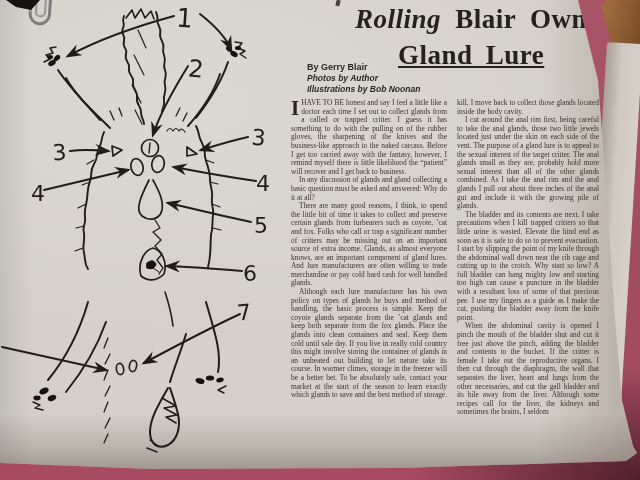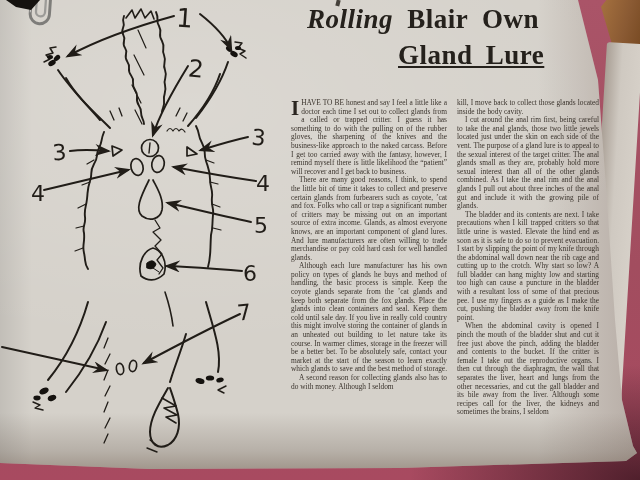--- a/index.html
+++ b/index.html
@@ -24,21 +24,21 @@
                       633px 446px,637px 453px,626px 461px,400px 468px,150px 469px,0 463px);
     background:
       radial-gradient(120% 85% at 30% 22%, rgba(255,255,255,.15), rgba(255,255,255,0) 60%),
       linear-gradient(180deg, rgba(0,0,0,0) 86%, rgba(74,58,46,.22) 94%, rgba(96,76,62,.5) 99%),
       linear-gradient(90deg, rgba(0,0,0,.09) 0%, rgba(0,0,0,0) 5%, rgba(0,0,0,0) 84%, rgba(94,66,58,.25) 99%),
       #d5d1ca;}
 
   
   .title1{position:absolute;left:307px;top:4px;font:bold 27px/30px "Liberation Serif",serif;
           color:#25211c;word-spacing:7px;letter-spacing:.5px;white-space:nowrap;}
-  .title1 .it{font-style:italic;}
+  .title1 .it{font-style:italic;margin-left:48px;}
   .title2{position:absolute;left:398px;top:40px;font:bold 27px/30px "Liberation Serif",serif;
           color:#25211c;word-spacing:6px;letter-spacing:.5px;white-space:nowrap;text-decoration:underline;}
   .byline{position:absolute;left:307px;top:62px;font:bold 9px/11px "Liberation Sans",sans-serif;color:#2c2824;}
   .byline .cred{font-style:italic;font-size:8.5px;display:block;}
   .artifact{position:absolute;left:336px;top:0;width:4px;height:6px;background:#45403a;transform:rotate(14deg);}
 
   
   .col{position:absolute;top:99px;font-size:7.4px;line-height:8.6px;color:#3a332c;
        text-align:justify;}
   .col1{left:291px;width:156px;}
@@ -178,26 +178,31 @@
       <text x="261" y="233" font-size="22">5</text>
       <text x="250" y="281" font-size="22">6</text>
       <text x="245" y="320" font-size="22" transform="rotate(-6 245 320)">7</text>
     </g>
   </svg>
 
   <div class="title1"><span class="it">Rolling</span> <span>Blair Own</span></div>
   <div class="title2">Gland Lure</div>
   <div class="artifact"></div>
 
+  <div class="byline">
+    <span>By Gerry Blair</span>
+    <span class="cred">Photos by Author</span>
+    <span class="cred">Illustrations by Bob Noonan</span>
+  </div>
 
   <div class="col col1">
     <p class="noind"><span class="dropcap">I</span><span>HAVE TO BE honest and say I feel a little like a doctor each time I set out to collect glands from a called or trapped critter. I guess it has something to do with the pulling on of the rubber gloves, the sharpening of the knives and the business-like approach to the naked carcass. Before I get too carried away with the fantasy, however, I remind myself there is little likelihood the “patient” will recover and I get back to business.</span></p>
+    <p>In any discussion of glands and gland collecting a basic question must be asked and answered: Why do it at all?</p>
     <p>There are many good reasons, I think, to spend the little bit of time it takes to collect and preserve certain glands from furbearers such as coyote, ’cat and fox. Folks who call or trap a significant number of critters may be missing out on an important source of extra income. Glands, as almost everyone knows, are an important component of gland lures. And lure manufacturers are often willing to trade merchandise or pay cold hard cash for well handled glands.</p>
     <p>Although each lure manufacturer has his own policy on types of glands he buys and method of handling, the basic process is simple. Keep the coyote glands separate from the ’cat glands and keep both separate from the fox glands. Place the glands into clean containers and seal. Keep them cold until sale day. If you live in really cold country this might involve storing the container of glands in an unheated out building to let nature take its course. In warmer climes, storage in the freezer will be a better bet. To be absolutely safe, contact your market at the start of the season to learn exactly which glands to save and the best method of storage.</p>
-    <p>A second reason for collecting glands also has to do with money. Although I seldom</p>
   </div>
 
   <div class="col col2">
     <p class="noind">kill, I move back to collect those glands located inside the body cavity.</p>
     <p>I cut around the anal rim first, being careful to take the anal glands, those two little jewels located just under the skin on each side of the vent. The purpose of a gland lure is to appeal to the sexual interest of the target critter. The anal glands small as they are, probably hold more sexual interest than all of the other glands combined. As I take the anal rim and the anal glands I pull out about three inches of the anal gut and include it with the growing pile of glands.</p>
     <p>The bladder and its contents are next. I take precautions when I kill trapped critters so that little urine is wasted. Elevate the hind end as soon as it is safe to do so to prevent evacuation. I start by slipping the point of my knife through the abdominal wall down near the rib cage and cutting up to the crotch. Why start so low? A full bladder can hang mighty low and starting too high can cause a puncture in the bladder with a resultant loss of some of that precious pee. I use my fingers as a guide as I make the cut, pushing the bladder away from the knife point.</p>
     <p>When the abdominal cavity is opened I pinch the mouth of the bladder shut and cut it free just above the pinch, adding the bladder and contents to the bucket. If the critter is female I take out the reproductive organs. I then cut through the diaphragm, the wall that separates the liver, heart and lungs from the other necessaries, and cut the gall bladder and its bile away from the liver. Although some recipes call for the liver, the kidneys and sometimes the brains, I seldom</p>
   </div>
 
 </div>

